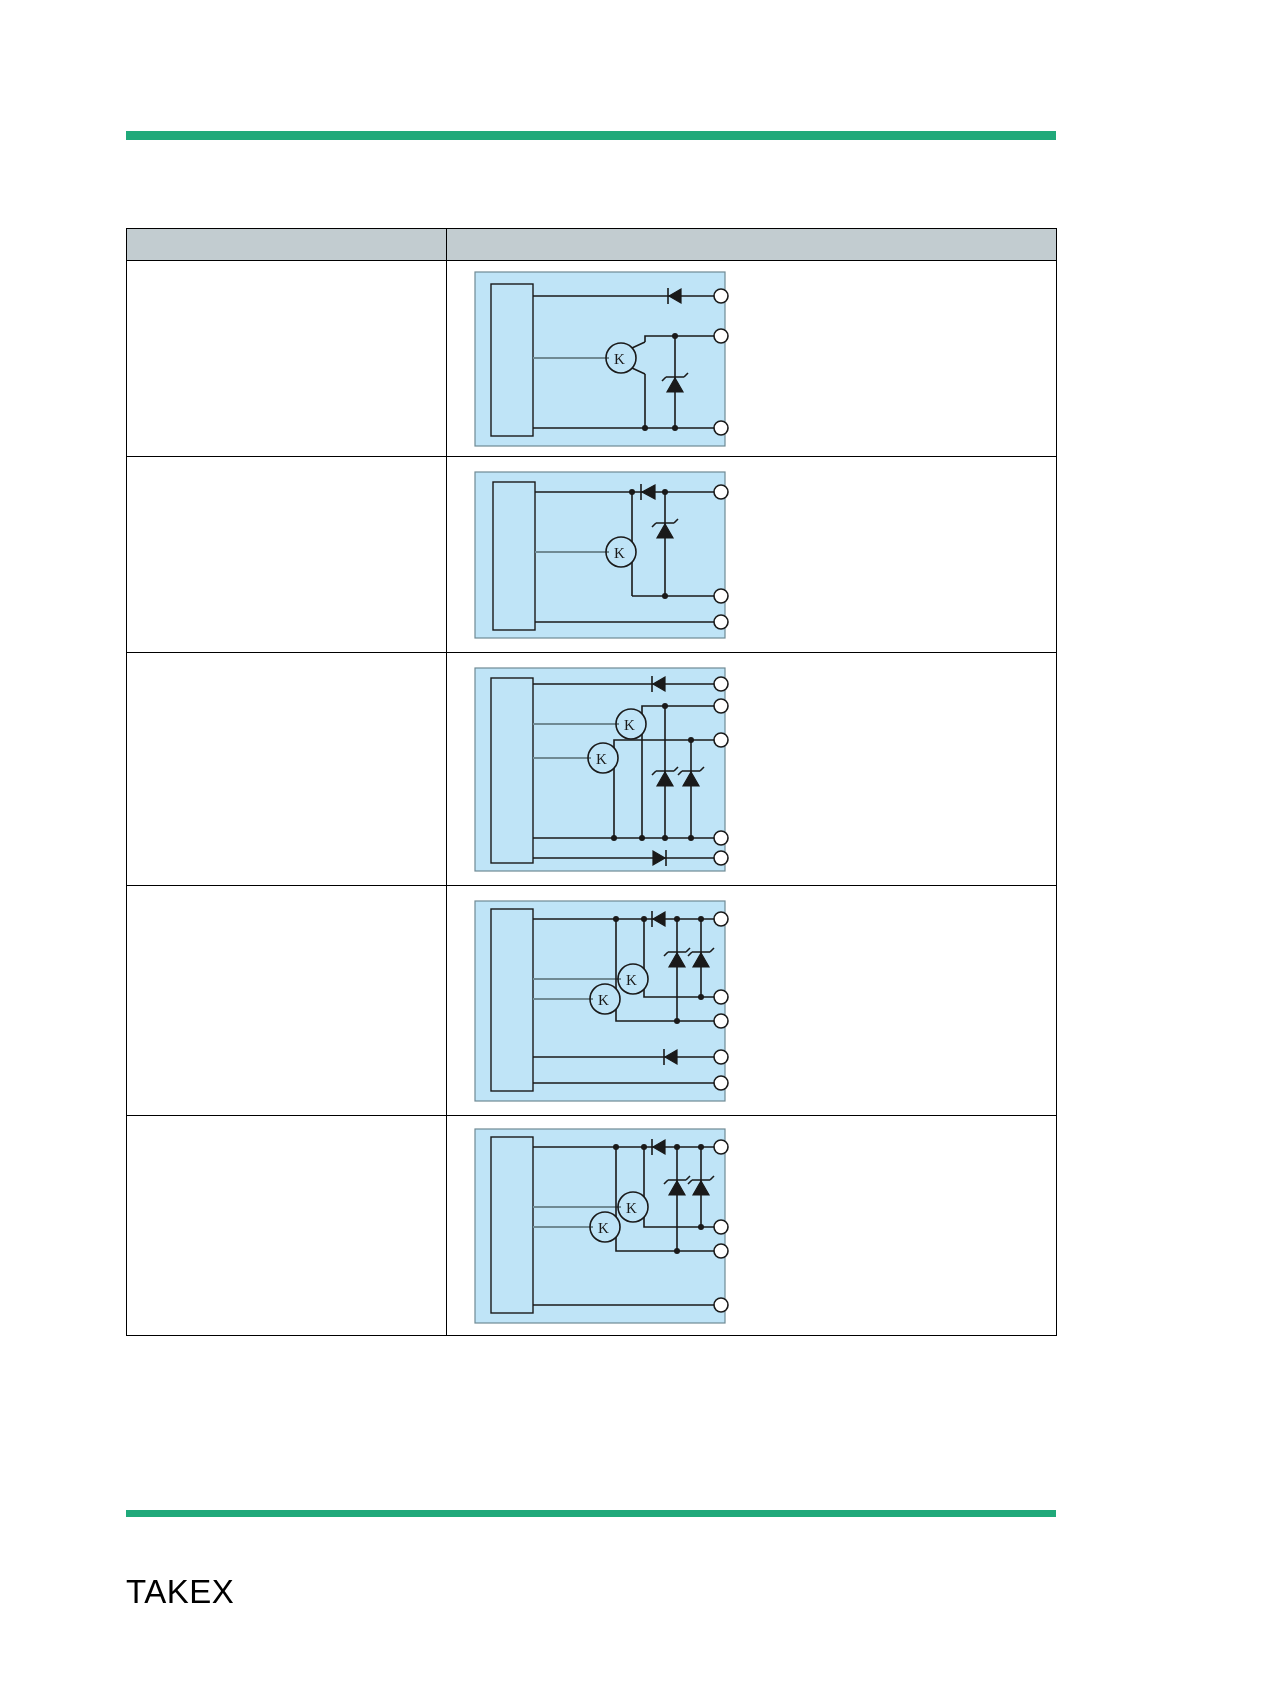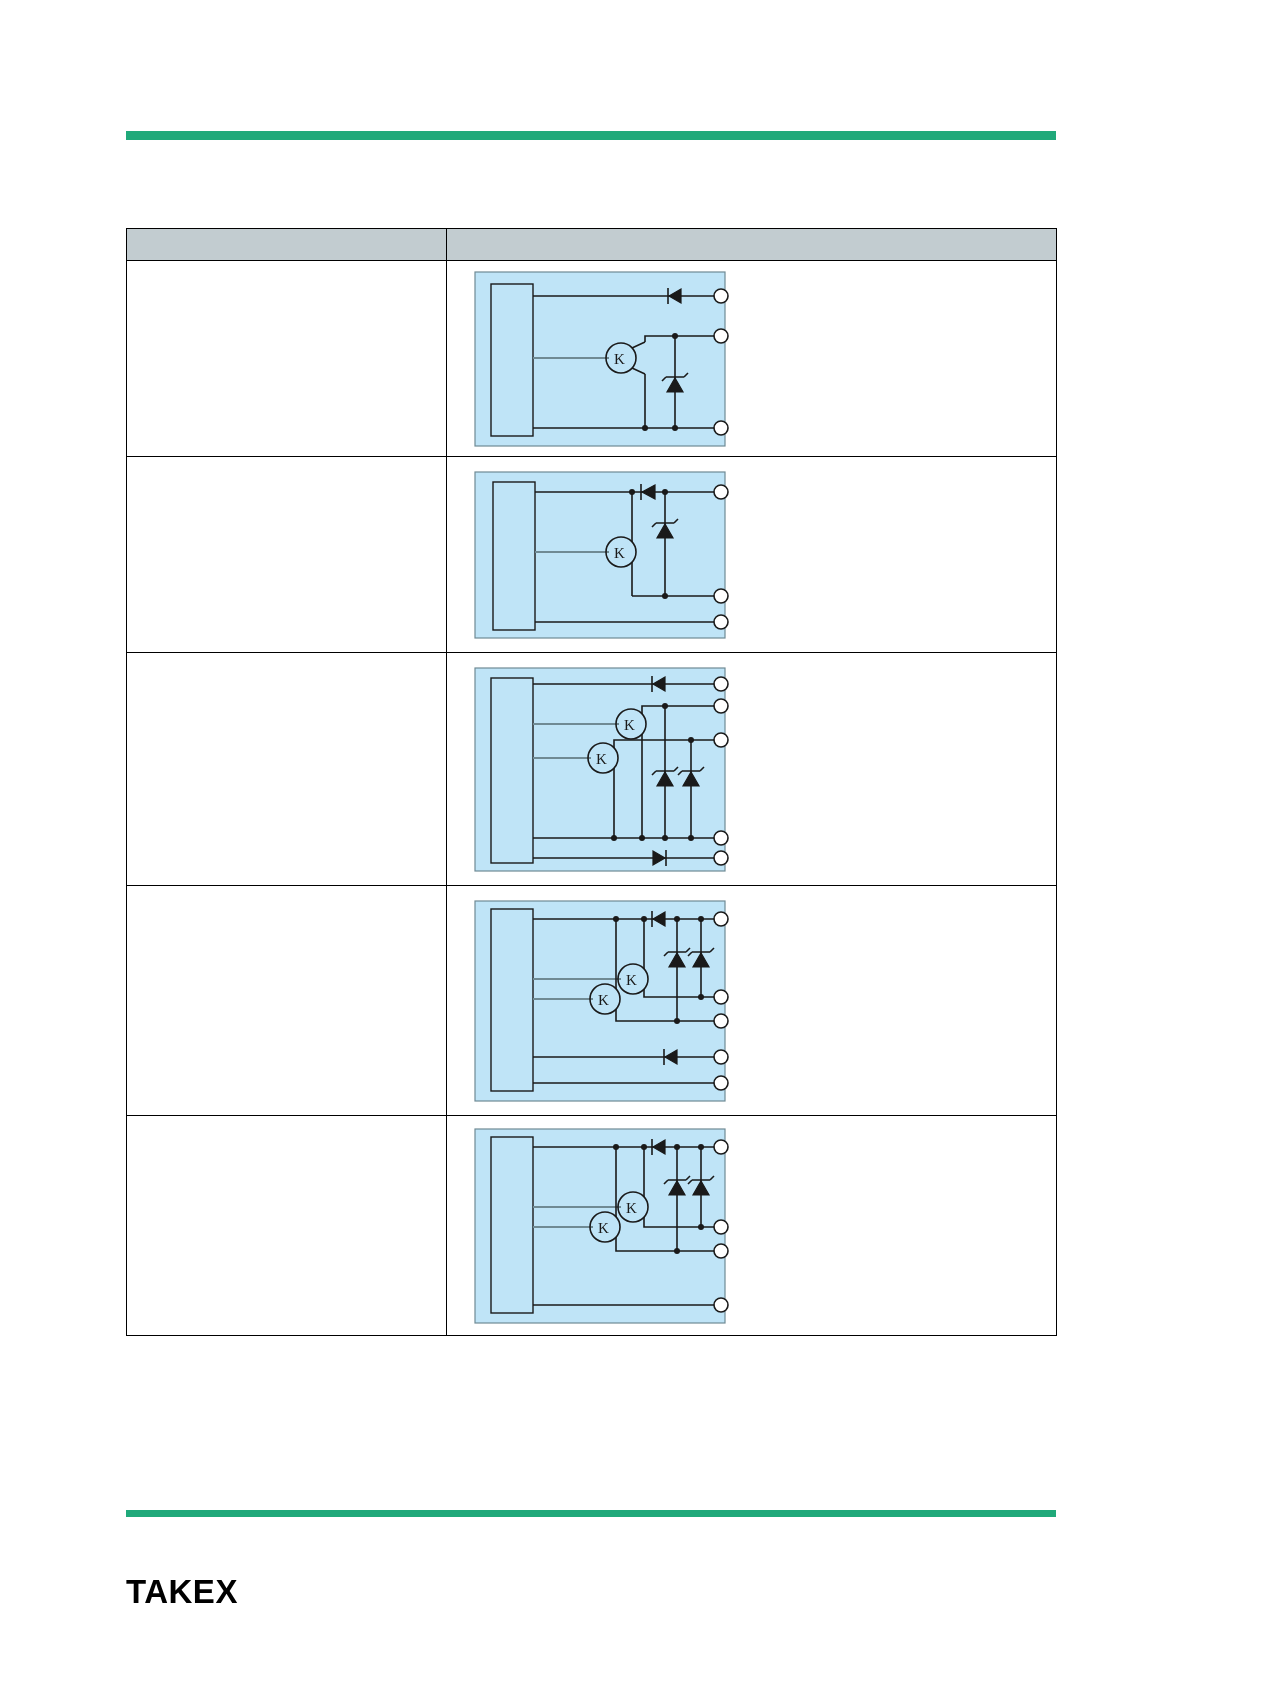--- a/index.html
+++ b/index.html
@@ -21,21 +21,21 @@
   }
   .rule-bottom {
     position:absolute; left:126px; top:1510px;
     width:930px; height:7px;
     background: var(--green, #20a97a);
   }
 
   
   .logo {
     position:absolute; left:126px; top:1573px;
-    font-size:33px; font-weight:bold; letter-spacing:0.5px;
+    font-size:33px; font-weight:normal; letter-spacing:0.5px;
     color:#000; font-family:"Liberation Sans", sans-serif;
   }
 
   
   .tbl {
     position:absolute; left:126px; top:228px;
     width:930px;
     border-collapse: collapse;
     table-layout: fixed;
   }

